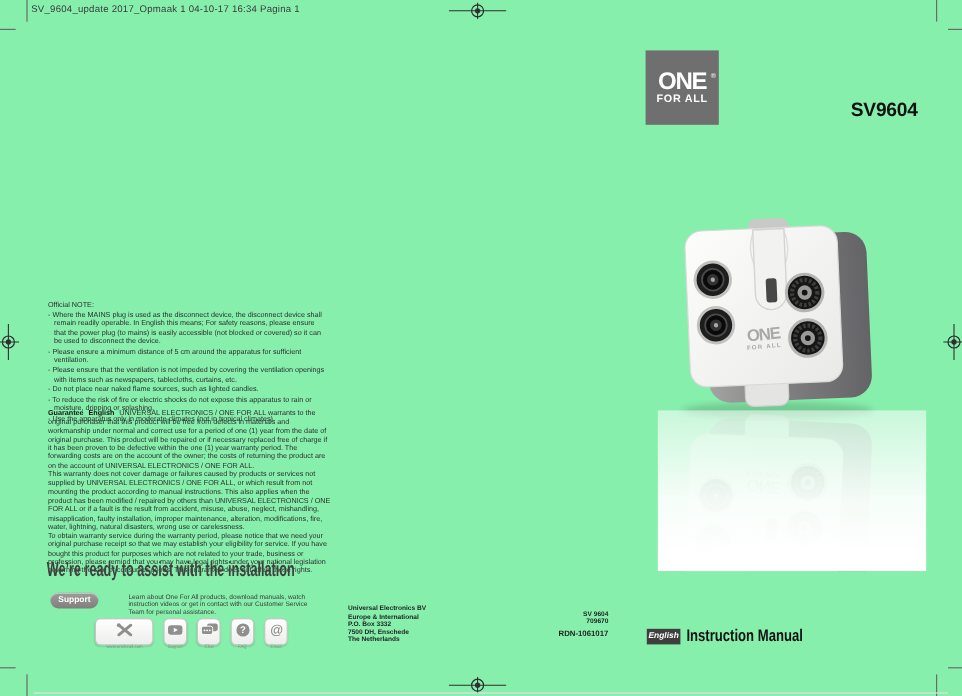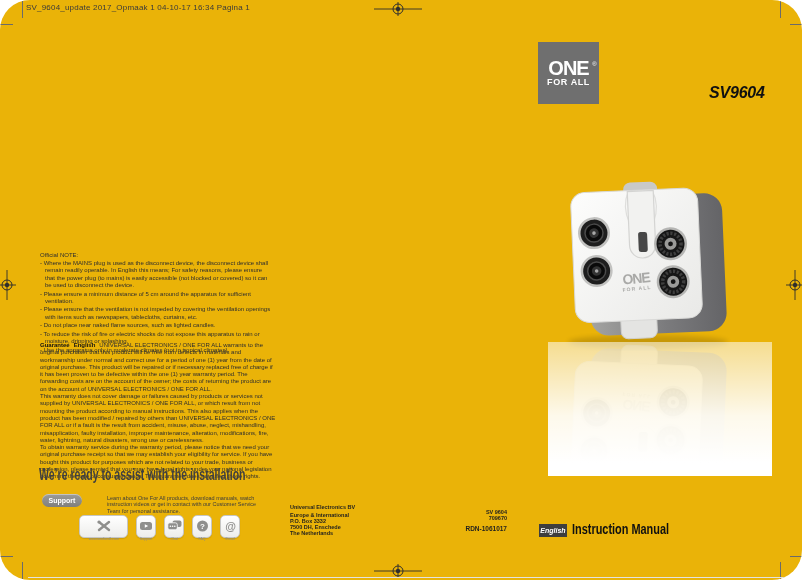--- a/index.html
+++ b/index.html
@@ -1,32 +1,32 @@
 <!DOCTYPE html>
 <html><head>
 <meta charset="utf-8">
 <style>
   html,body{margin:0;padding:0;background:#fff;}
-  #page{position:relative;width:802px;height:580px;background:#eab308;overflow:hidden;
-        font-family:"Liberation Sans","DejaVu Sans",sans-serif;color:#2b2b2b;border-radius:30px;}
+  #page{position:relative;width:802px;height:580px;background:#86efac;overflow:hidden;
+        font-family:"Liberation Sans","DejaVu Sans",sans-serif;color:#2b2b2b;}
   .abs{position:absolute;}
   .cropline{position:absolute;background:#6b6b6b;}
   .regmark{position:absolute;}
 
   
   #print-header{left:26px;top:3px;font-size:8px;color:#3a3a3a;letter-spacing:.2px;white-space:nowrap;}
 
   
   #brand{left:538px;top:42px;width:61px;height:62px;background:#6f6f6f;color:#fff;
          display:flex;flex-direction:column;align-items:center;justify-content:center;}
   #brand .one{font-size:20px;font-weight:bold;letter-spacing:-1px;line-height:18px;position:relative;}
   #brand .reg{position:absolute;top:-4px;right:-7px;font-size:6px;font-weight:normal;}
   #brand .forall{font-size:9px;font-weight:bold;letter-spacing:.6px;line-height:10px;}
 
-  #model-title{left:709px;top:84px;font-size:16px;font-weight:bold;color:#111;letter-spacing:-.2px;font-style:italic;}
+  #model-title{left:709px;top:84px;font-size:16px;font-weight:bold;color:#111;letter-spacing:-.2px;}
 
   
   #note{left:40px;top:252px;width:232px;font-size:6px;line-height:7.2px;color:#2e2e2e;}
   #note .ttl{margin:0 0 1px 0;}
   #note .itm{margin:0 0 1.5px 0;padding-left:5px;text-indent:-5px;}
   #note .itm::before{content:"- ";}
 
   #guarantee{left:40px;top:342px;width:236px;font-size:6px;line-height:7.3px;color:#2e2e2e;}
   #guarantee p{margin:0;}
   #guarantee .b{font-weight:bold;color:#111;margin-right:4px;}

